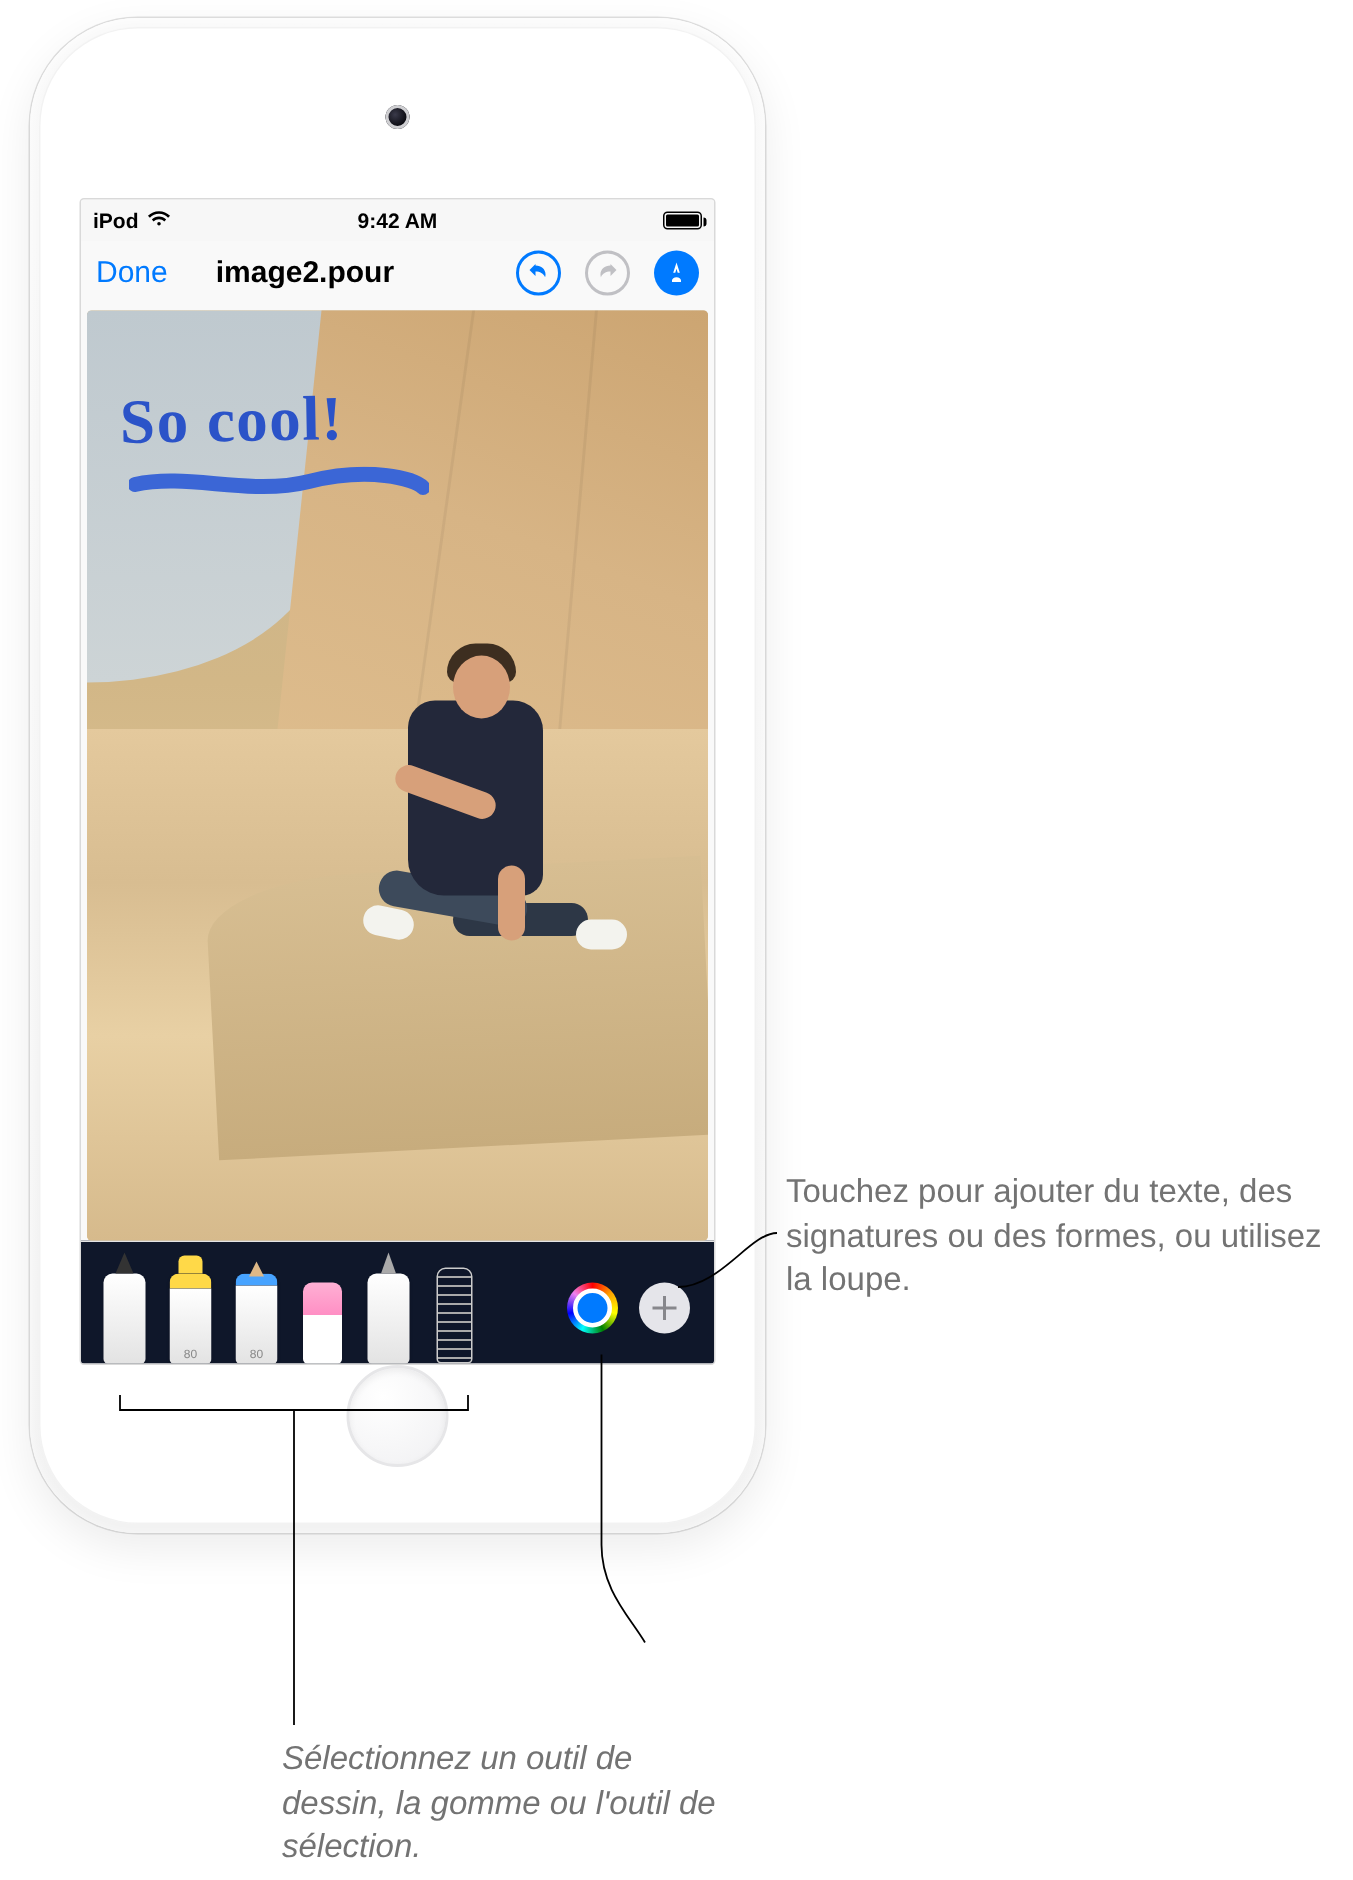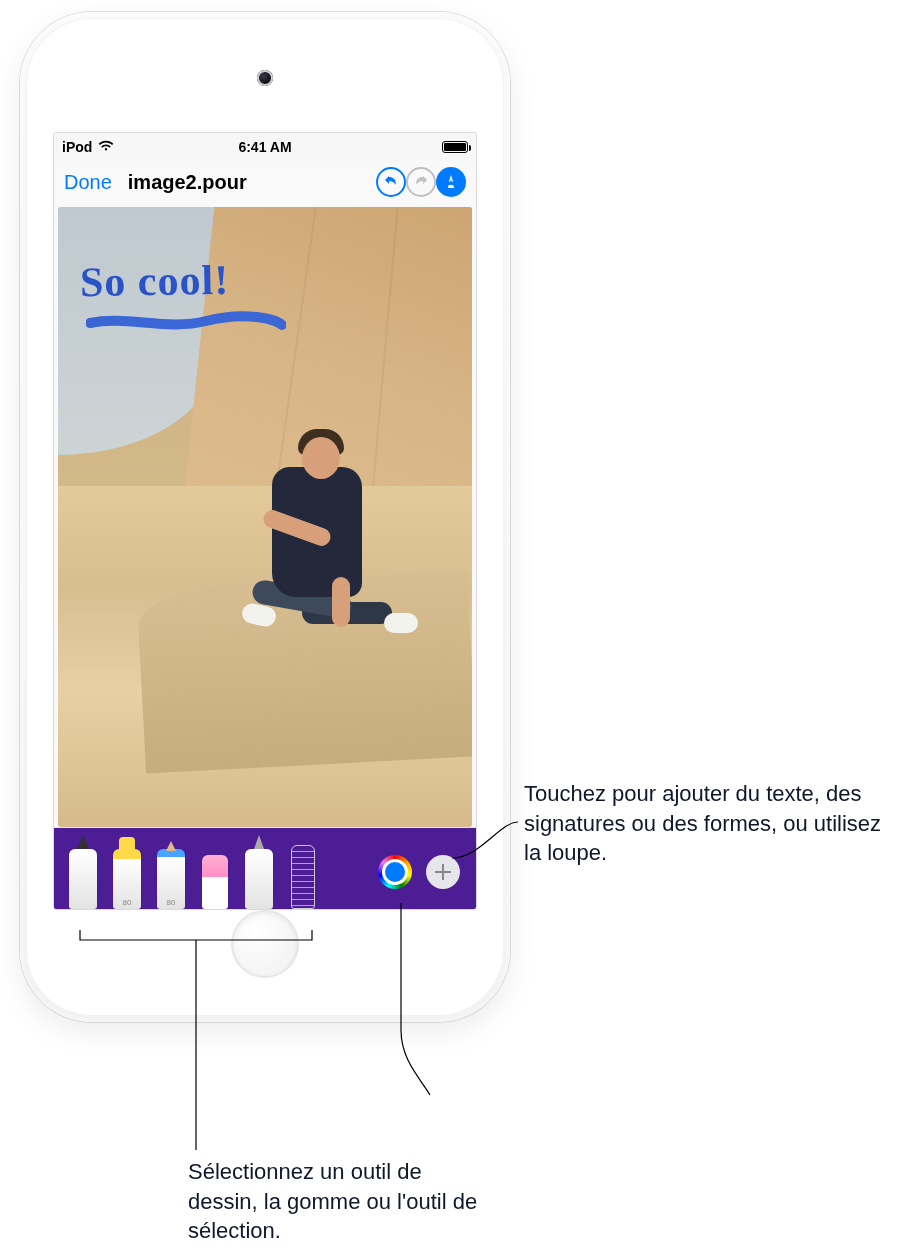--- a/index.html
+++ b/index.html
@@ -72,21 +72,21 @@
     .battery { width: 26px; height: 12px; border: 1.5px solid #000; border-radius: 3px; position: relative; }
     .battery::after { content: ""; position: absolute; right: -4px; top: 3px; width: 2px; height: 6px; background: #000; border-radius: 0 2px 2px 0; }
     .battery-fill { position:absolute; left:1px; top:1px; bottom:1px; width: 90%; background:#000; border-radius:1px; }
 
     
     .navbar {
       height: 42px;
       display: flex;
       align-items: center;
       padding: 0 10px;
-      gap: 0;
+      gap: 16px;
       background: #f9f9f9;
     }
     .nav-done { color: #007aff; font-size: 20px; font-weight: 400; margin-right: 6px; }
     .nav-title { font-size: 20px; font-weight: 700; margin-left: 10px; }
     .nav-spacer { flex: 1; }
     .nav-icon {
       width: 30px; height: 30px; display: flex; align-items: center; justify-content: center;
       border-radius: 50%;
     }
     .ring-blue { border: 2px solid #007aff; color: #007aff; }
@@ -202,21 +202,21 @@
     }
     .underline-squiggle {
       position: absolute;
       top: 104px; left: 28px;
       width: 200px; height: 26px;
     }
 
     
     .tool-palette {
       height: 82px;
-      background: #4c1d95;
+      background: #0f172a;
       border-top: 1px solid #e4e4e4;
       display: flex;
       align-items: flex-end;
       padding: 0 8px 0 8px;
       gap: 2px;
     }
     .tool {
       width: 42px; height: 76px;
       position: relative;
       display:flex; align-items:flex-end; justify-content:center;
@@ -287,25 +287,25 @@
       border: 2px solid #e6e6e8;
       background: radial-gradient(circle at 35% 30%, #fff, #f0f0f2);
       box-shadow: inset 0 2px 5px rgba(0,0,0,0.06);
     }
 
     
     .callout {
       position: absolute;
       font-size: 22px;
       line-height: 1.35;
-      color: #0f172a;
+      color: #737373;
     }
     .callout-1 { top: 779px; left: 524px; width: 360px; }
     .callout-2 { top: 1083px; left: 436px; width: 280px; }
-    .callout-3 { top: 1157px; left: 188px; width: 290px; }
+    .callout-3 { top: 1157px; left: 188px; width: 290px; font-style: italic; }
 
     
     .lines {
       position: absolute;
       top: 0; left: 0;
       width: 902px; height: 1253px;
       pointer-events: none;
     }
   </style>
 </head>
@@ -321,21 +321,21 @@
 
         <div class="status-bar">
           <div class="status-left">
             <span>iPod</span>
             <span class="wifi">
               <svg viewBox="0 0 20 14">
                   <path d="M10 12.5a1.5 1.5 0 100-3 1.5 1.5 0 000 3zM4 7.5c1.6-1.6 3.7-2.5 6-2.5s4.4.9 6 2.5l-1.6 1.6C13.2 7.9 11.7 7.3 10 7.3S6.8 7.9 5.6 9.1L4 7.5zM.8 4.3C3.2 1.9 6.4.5 10 .5s6.8 1.4 9.2 3.8L17.6 5.9C15.6 3.9 12.9 2.7 10 2.7S4.4 3.9 2.4 5.9L.8 4.3z" fill="#000"></path>
                 </svg>
             </span>
           </div>
-          <div class="status-center">6:41 AM</div>
+          <div class="status-center">9:42 AM</div>
           <div class="status-right">
             <div class="battery">
                 <div class="battery-fill"></div>
               </div>
           </div>
         </div>
 
         <div class="navbar">
           <span class="nav-done">Done</span>
           <span class="nav-title">image2.pour</span>

